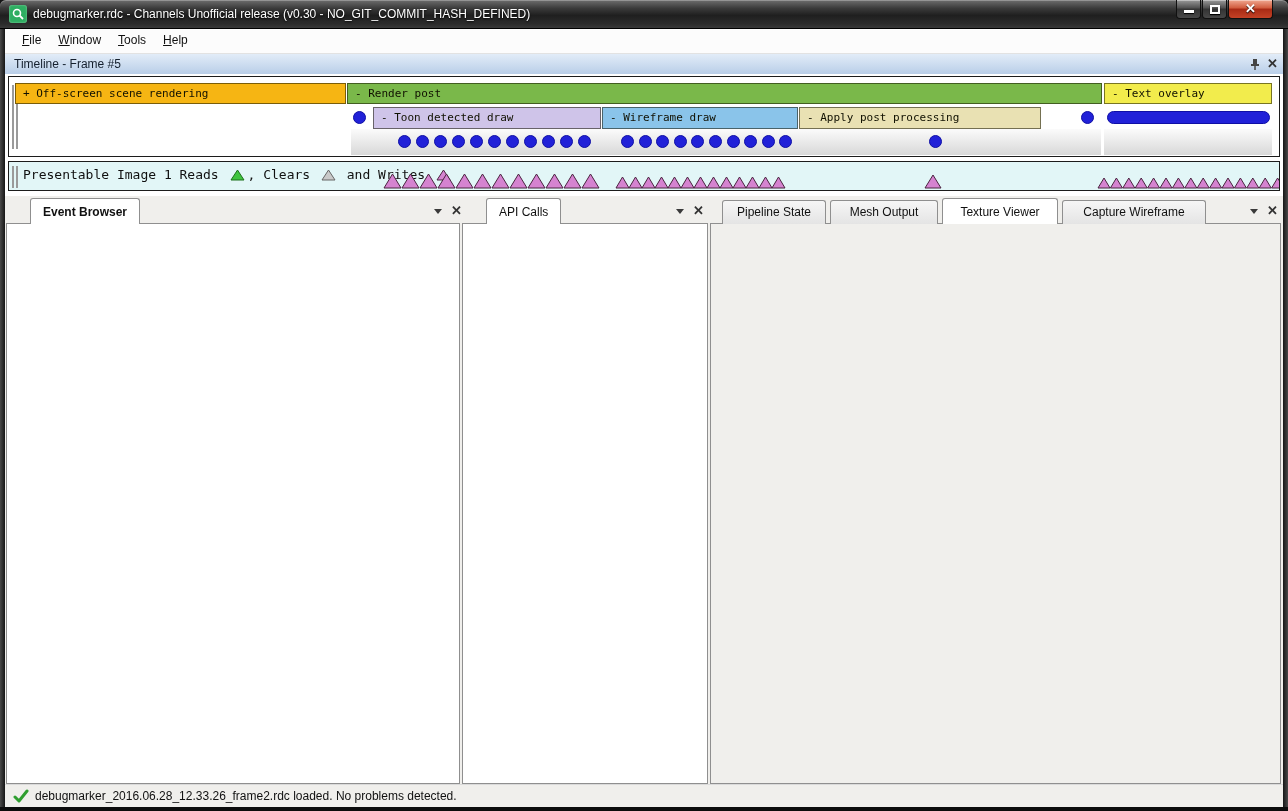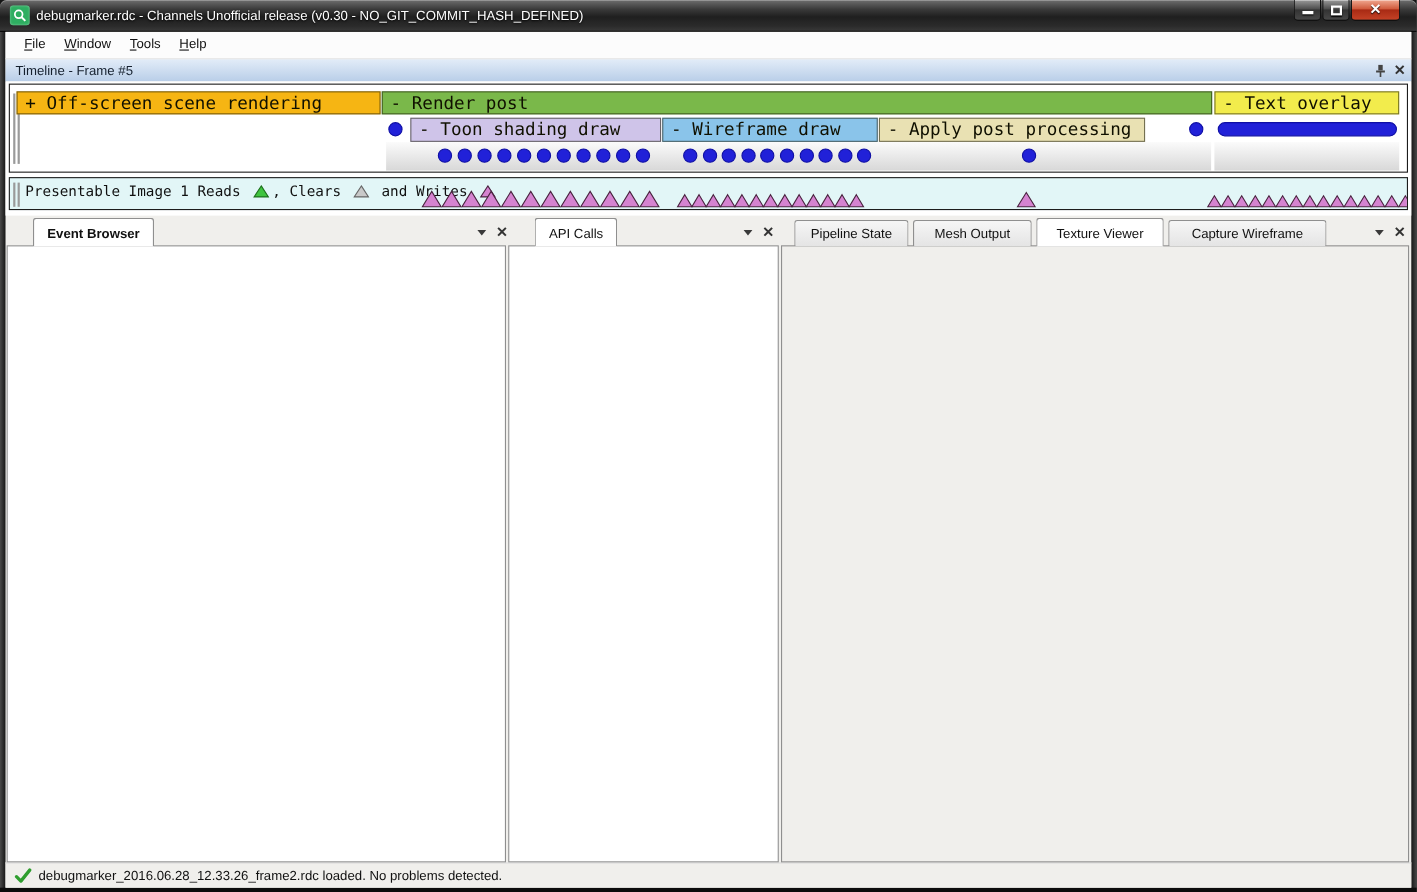--- a/index.html
+++ b/index.html
@@ -21,21 +21,21 @@
 .client{position:absolute;left:5px;top:29px;width:1278px;height:778px;background:#f0efec}
 
 .menubar{position:absolute;left:5px;top:29px;width:1278px;height:25px;background:#fcfcfc;border-bottom:1px solid #e2e2e2}
 .menu-item{display:inline-block;margin-left:17px;margin-top:4px;font-size:12px;color:#111;cursor:default}
 .menu-item u{text-decoration:underline}
 
 .tlhead{position:absolute;left:5px;top:54px;width:1278px;height:20px;background:linear-gradient(#e2ecf8,#b9cee8);font-size:12px;color:#15202e;padding:3px 0 0 9px}
 .tlzone{position:absolute;left:5px;top:74px;width:1278px;height:122px;background:#fff}
 .tlbody{position:absolute;left:8px;top:76px;width:1272px;height:81px;border:1px solid #1c1c1c;background:#fff}
 .grip{position:absolute;width:2px;background:#9a9a9a}
-.tlbar{position:absolute;border:1px solid rgba(20,20,0,.55);font-family:"DejaVu Sans Mono",monospace;font-size:16px;white-space:nowrap;overflow:hidden;padding-left:7px;color:#101000}
+.tlbar{position:absolute;border:1px solid rgba(20,20,0,.55);font-family:"DejaVu Sans Mono",monospace;font-size:11px;white-space:nowrap;overflow:hidden;padding-left:7px;color:#101000}
 .tldot{position:absolute;width:13px;height:13px;border-radius:50%;background:#2121d8;border:1px solid #0f0fa5}
 .tlpill{position:absolute;height:13px;border-radius:7px;background:#2121d8;border:1px solid #0f0fa5}
 .tlband{position:absolute;background:linear-gradient(#fbfbfb,#d8d8d8)}
 .presentable{position:absolute;left:8px;top:161px;width:1272px;height:30px;border:1px solid #1c1c1c;background:#e2f6f7}
 .prestext{position:absolute;left:14px;top:5px;font-family:"DejaVu Sans Mono",monospace;font-size:13px;color:#101010;white-space:nowrap}
 .prestext svg{vertical-align:-2px;margin:0 3px}
 
 .ptabbar{position:absolute;height:26px}
 .ptab{position:absolute;top:2px;height:24px;background:linear-gradient(#f6f6f6,#e4e4e4);border:1px solid #8f8f8f;border-bottom:none;border-radius:3px 3px 0 0;font-size:12px;padding:4px 12px 0;white-space:nowrap;z-index:3}
 .ptab.active{background:#fff;top:0;height:26px;padding-top:6px;z-index:4}
@@ -111,21 +111,21 @@
 </div>
 <div class="tlzone"></div>
 <div class="tlbody" id="tlbody">
   <div class="grip" style="left:3px;top:8px;height:64px"></div>
   <div class="grip" style="left:7px;top:8px;height:64px"></div>
 <div class="tlbar" style="left: 6px; top: 6px; width: 331px; height: 21px; background: rgb(246, 181, 19); line-height: 19px;">+ Off-screen scene rendering</div>
     <div class="tlbar" style="left: 338px; top: 6px; width: 755px; height: 21px; background: rgb(122, 184, 74); line-height: 19px;">- Render post</div>
     <div class="tlbar" style="left: 1095px; top: 6px; width: 168px; height: 21px; background: rgb(242, 236, 76); line-height: 19px;">- Text overlay</div>
     <div class="tlband" style="left: 342px; top: 52px; width: 750px; height: 26px;"></div>
     <div class="tlband" style="left: 1095px; top: 52px; width: 168px; height: 26px;"></div>
-    <div class="tlbar" style="left: 364px; top: 30px; width: 228px; height: 22px; background: rgb(207, 196, 233); line-height: 20px;">- Toon shading draw</div>
+    <div class="tlbar" style="left: 364px; top: 30px; width: 228px; height: 22px; background: rgb(207, 196, 233); line-height: 20px;">- Toon detected draw</div>
     <div class="tlbar" style="left: 593px; top: 30px; width: 196px; height: 22px; background: rgb(138, 196, 234); line-height: 20px;">- Wireframe draw</div>
     <div class="tlbar" style="left: 790px; top: 30px; width: 242px; height: 22px; background: rgb(233, 225, 179); line-height: 20px;">- Apply post processing</div>
     <div class="tldot" style="left: 344px; top: 34px;"></div>
     <div class="tldot" style="left: 1072px; top: 34px;"></div>
     <div class="tlpill" style="left: 1098px; top: 34px; width: 163px;"></div>
     <div class="tldot" style="left: 389px; top: 58px;"></div>
     <div class="tldot" style="left: 407px; top: 58px;"></div>
     <div class="tldot" style="left: 425px; top: 58px;"></div>
     <div class="tldot" style="left: 443px; top: 58px;"></div>
     <div class="tldot" style="left: 461px; top: 58px;"></div>

